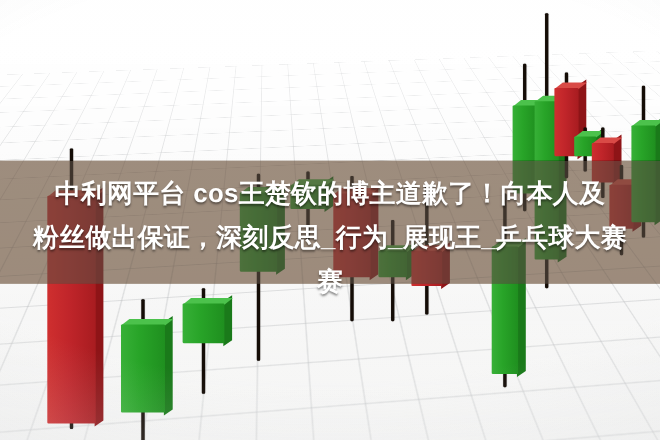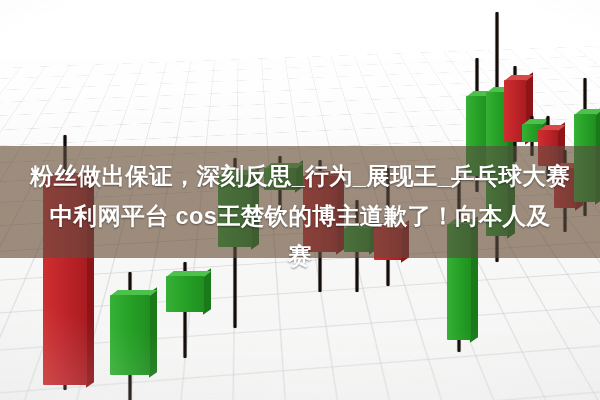--- a/index.html
+++ b/index.html
@@ -240,18 +240,18 @@
           <div class="face"></div>
         </div>
       </div>
     </div>
 
   <div class="vignette"></div>
 
   <div id="band" style="top: 146px; height: 112px; background: rgb(140, 120, 104); opacity: 0.86;"></div>
   <div id="band-tint" style="top: 146px; height: 112px;"></div>
   <div id="caption" style="top: 156px; height: 112px; color: rgb(255, 255, 255);">
+    <span class="line l1">中利网平台 cos王楚钦的博主道歉了！向本人及</span>
     <span class="line l2">粉丝做出保证，深刻反思_行为_展现王_乒乓球大赛</span>
-    <span class="line l1">中利网平台 cos王楚钦的博主道歉了！向本人及</span>
     <span class="line l3">赛</span>
   </div>
 
 </div>
 
 </body></html>

